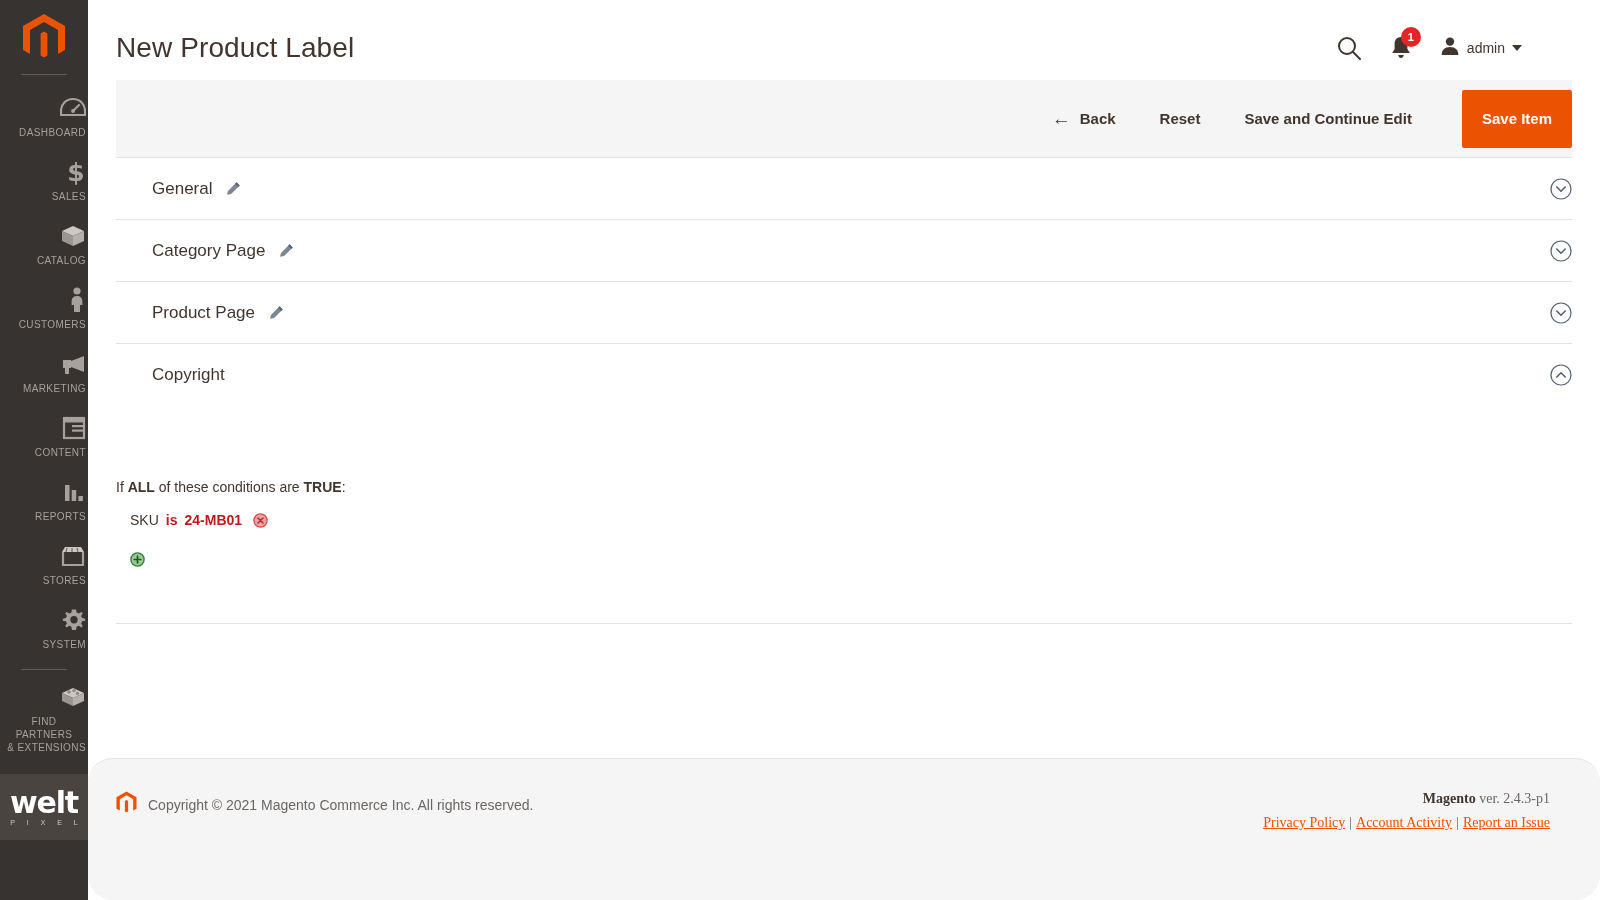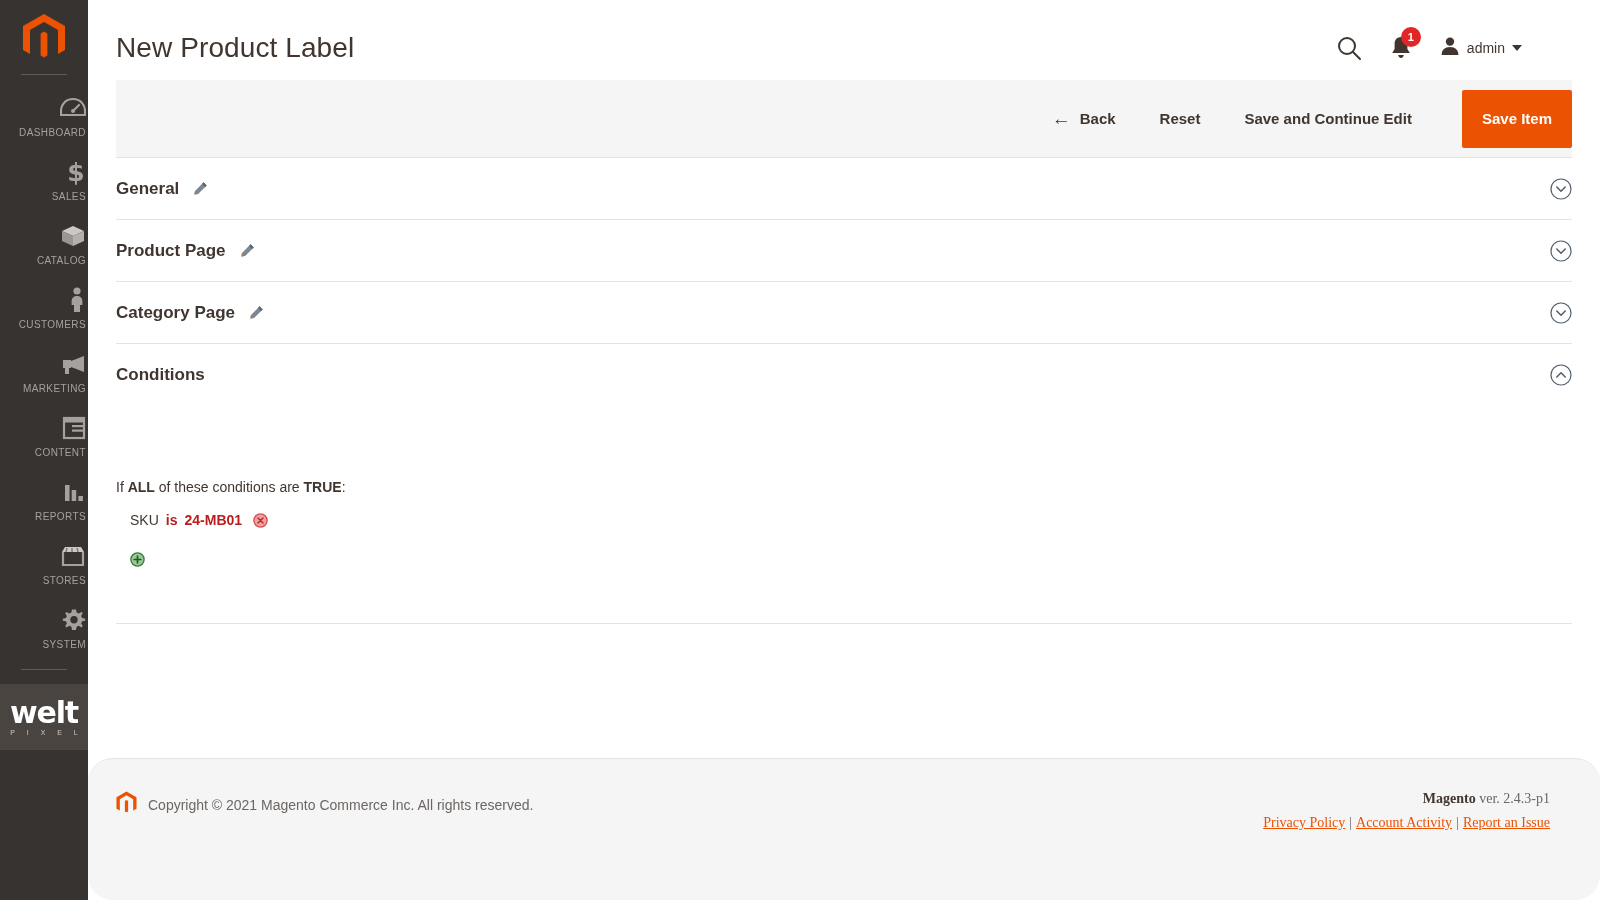--- a/index.html
+++ b/index.html
@@ -125,21 +125,21 @@
 
   
   .sections { padding: 0 28px; }
   .sec-head {
     height: 62px;
     display: flex; align-items: center;
     border-bottom: 1px solid #e3e3e3;
     cursor: pointer;
   }
   .sec-title {
-    font-size: 17px; font-weight: 700; color: #41362f;
+    font-size: 17px; font-weight: 400; color: #41362f; margin-left: 36px;
   }
   .pencil { margin-left: 14px; display: flex; align-items: center; }
   .chev { margin-left: auto; display: flex; align-items: center; }
 
   .sec-body { padding: 42px 0 0 0; }
   .cond-legend {
     font-size: 15px; font-weight: 700; color: #41362f;
     padding-bottom: 14px;
     border-bottom: 1px solid #e3e3e3;
   }
@@ -288,20 +288,34 @@
           <svg width="24" height="24" viewBox="0 0 24 24">
             <path d="M12 1.5 L14 1.5 L14.6 4.6 L16.8 5.6 L19.4 3.9 L20.8 5.3 L19.1 7.9 L20.1 10.1 L23.2 10.7 L23.2 12.7 L20.1 13.3 L19.1 15.5 L20.8 18.1 L19.4 19.5 L16.8 17.8 L14.6 18.8 L14 21.9 L12 21.9 L10 21.9 L9.4 18.8 L7.2 17.8 L4.6 19.5 L3.2 18.1 L4.9 15.5 L3.9 13.3 L0.8 12.7 L0.8 10.7 L3.9 10.1 L4.9 7.9 L3.2 5.3 L4.6 3.9 L7.2 5.6 L9.4 4.6 L10 1.5 Z" fill="#a6a19c"></path>
             <circle cx="12" cy="11.7" r="3.7" fill="#373330"></circle>
           </svg>
         </span>
         <span class="nav-label">SYSTEM</span>
       </a>
 
       <div class="nav-sep"></div>
 
+      <a class="nav-item">
+        <span class="nav-ico">
+          <svg width="26" height="24" viewBox="0 0 26 24">
+            <path d="M13 3 L24 8 L13 13 L2 8 Z" fill="#cdc8c4"></path>
+            <circle cx="9" cy="7" r="1.7" fill="#8d8884"></circle>
+            <circle cx="14" cy="5.6" r="1.7" fill="#8d8884"></circle>
+            <circle cx="17.5" cy="8.4" r="1.7" fill="#8d8884"></circle>
+            <path d="M2 8 L13 13 L13 21 L2 16 Z" fill="#9b9692"></path>
+            <path d="M24 8 L13 13 L13 21 L24 16 Z" fill="#b5b0ac"></path>
+          </svg>
+        </span>
+        <span class="nav-label">FIND PARTNERS</span>
+        <span class="nav-label">&amp; EXTENSIONS</span>
+      </a>
 
     </div>
 
     <div class="wp-block">
       <div class="wp-welt">welt</div>
       <div class="wp-pixel">P I X E L</div>
     </div>
   </nav>
 
   <div class="main">
@@ -364,55 +378,55 @@
         </span>
         <span class="chev">
           <svg width="22" height="22" viewBox="0 0 22 22">
             <circle cx="11" cy="11" r="10" fill="none" stroke="#556070" stroke-width="1.2"></circle>
             <path d="M6.8 9 L11 13.2 L15.2 9" fill="none" stroke="#556070" stroke-width="1.6" stroke-linecap="round" stroke-linejoin="round"></path>
           </svg>
         </span>
       </div>
 
       <div class="sec-head">
+        <span class="sec-title">Category Page</span>
+        <span class="pencil">
+          <svg width="15" height="15" viewBox="0 0 15 15">
+            <path d="M10.6 1.3 L13.7 4.4 L5.1 13 L1.3 13.7 L2 9.9 Z" fill="#7d8695"></path>
+            <path d="M10.6 1.3 L13.7 4.4 L12.2 5.9 L9.1 2.8 Z" fill="#5a6472"></path>
+            <path d="M1.3 13.7 L2 9.9 L3.2 11.1 Z" fill="#c9772b"></path>
+          </svg>
+        </span>
+        <span class="chev">
+          <svg width="22" height="22" viewBox="0 0 22 22">
+            <circle cx="11" cy="11" r="10" fill="none" stroke="#556070" stroke-width="1.2"></circle>
+            <path d="M6.8 9 L11 13.2 L15.2 9" fill="none" stroke="#556070" stroke-width="1.6" stroke-linecap="round" stroke-linejoin="round"></path>
+          </svg>
+        </span>
+      </div>
+
+      <div class="sec-head">
         <span class="sec-title">Product Page</span>
         <span class="pencil">
           <svg width="15" height="15" viewBox="0 0 15 15">
             <path d="M10.6 1.3 L13.7 4.4 L5.1 13 L1.3 13.7 L2 9.9 Z" fill="#7d8695"></path>
             <path d="M10.6 1.3 L13.7 4.4 L12.2 5.9 L9.1 2.8 Z" fill="#5a6472"></path>
             <path d="M1.3 13.7 L2 9.9 L3.2 11.1 Z" fill="#c9772b"></path>
           </svg>
         </span>
         <span class="chev">
           <svg width="22" height="22" viewBox="0 0 22 22">
             <circle cx="11" cy="11" r="10" fill="none" stroke="#556070" stroke-width="1.2"></circle>
             <path d="M6.8 9 L11 13.2 L15.2 9" fill="none" stroke="#556070" stroke-width="1.6" stroke-linecap="round" stroke-linejoin="round"></path>
           </svg>
         </span>
       </div>
 
-      <div class="sec-head">
-        <span class="sec-title">Category Page</span>
-        <span class="pencil">
-          <svg width="15" height="15" viewBox="0 0 15 15">
-            <path d="M10.6 1.3 L13.7 4.4 L5.1 13 L1.3 13.7 L2 9.9 Z" fill="#7d8695"></path>
-            <path d="M10.6 1.3 L13.7 4.4 L12.2 5.9 L9.1 2.8 Z" fill="#5a6472"></path>
-            <path d="M1.3 13.7 L2 9.9 L3.2 11.1 Z" fill="#c9772b"></path>
-          </svg>
-        </span>
-        <span class="chev">
-          <svg width="22" height="22" viewBox="0 0 22 22">
-            <circle cx="11" cy="11" r="10" fill="none" stroke="#556070" stroke-width="1.2"></circle>
-            <path d="M6.8 9 L11 13.2 L15.2 9" fill="none" stroke="#556070" stroke-width="1.6" stroke-linecap="round" stroke-linejoin="round"></path>
-          </svg>
-        </span>
-      </div>
-
       <div class="sec-head" style="border-bottom:none;">
-        <span class="sec-title">Conditions</span>
+        <span class="sec-title">Copyright</span>
         <span class="chev">
           <svg width="22" height="22" viewBox="0 0 22 22">
             <circle cx="11" cy="11" r="10" fill="none" stroke="#556070" stroke-width="1.2"></circle>
             <path d="M6.8 13 L11 8.8 L15.2 13" fill="none" stroke="#556070" stroke-width="1.6" stroke-linecap="round" stroke-linejoin="round"></path>
           </svg>
         </span>
       </div>
 
       <div class="sec-body">
 

